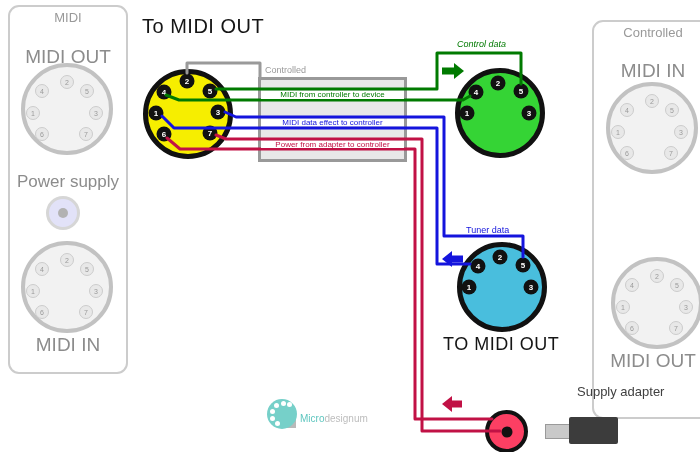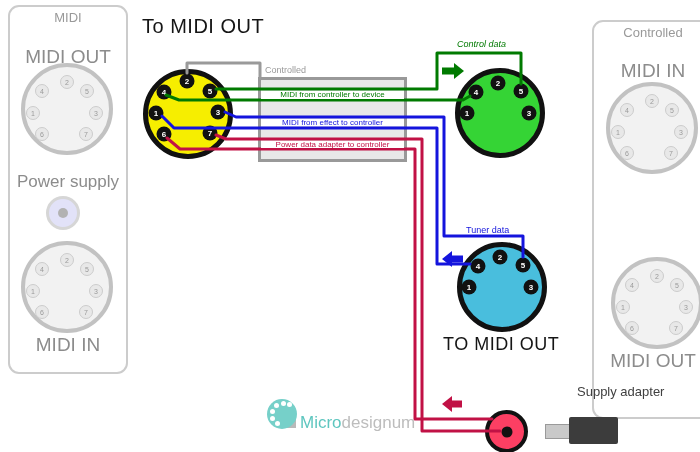--- a/index.html
+++ b/index.html
@@ -42,21 +42,21 @@
   .strip-red{left:261px;top:141px;width:143px;height:7px;line-height:7px;color:#c11145;}
   
   .pink-jack{position:absolute;left:485px;top:410px;width:43px;height:43px;border-radius:50%;border:4px solid #111;background:#fc3f63;box-sizing:border-box;z-index:4;}
   .pink-jack .dot{position:absolute;left:50%;top:50%;transform:translate(-50%,-50%);width:11px;height:11px;border-radius:50%;background:#111;}
   .barrel-tip{position:absolute;left:545px;top:424px;width:26px;height:13px;background:#c9c9c9;border:1px solid #9a9a9a;z-index:4;}
   .barrel-body{position:absolute;left:569px;top:417px;width:49px;height:27px;background:#3c3c3c;border-radius:2px;z-index:4;}
   
   .logo-circle{position:absolute;left:267px;top:399px;width:30px;height:30px;border-radius:50%;background:#76d0c9;z-index:4;}
   .logo-circle i{position:absolute;width:5px;height:5px;border-radius:50%;background:#fff;}
   .logo-shadow{position:absolute;left:285px;top:417px;width:0;height:0;border-left:11px solid transparent;border-bottom:11px solid #b9b9b9;z-index:3;}
-  .logo-text{position:absolute;left:300px;top:413px;font-size:17px;z-index:4;white-space:nowrap;}
+  .logo-text{position:absolute;left:300px;top:413px;font-size:10px;z-index:4;white-space:nowrap;}
   .logo-text .p1{color:#5ec6bf;}
   .logo-text .p2{color:#bdbdbd;}
 </style>
 </head>
 <body>
 
 <div class="stage">
 
   <div class="panel" style="left:8px;top:5px;width:120px;height:369px;">
     <div class="panel-title" style="top:4px;">MIDI</div>
@@ -155,22 +155,22 @@
   </svg>
 
   <div class="lbl plug-title" style="left:142px;top:15px;">To MIDI OUT</div>
   <div class="lbl plug-title" style="left:443px;top:334px;font-size:18px;">TO MIDI OUT</div>
 
   <div class="lbl small-note" style="left:265px;top:65px;color:#999;">Controlled</div>
   <div class="lbl small-note" style="left:457px;top:39px;color:#007a00;font-style:italic;">Control data</div>
   <div class="lbl small-note" style="left:466px;top:225px;color:#1414dd;">Tuner data</div>
 
   <div class="wire-strip strip-green">MIDI from controller to device</div>
-  <div class="wire-strip strip-blue">MIDI from effect to controller</div>
-  <div class="wire-strip strip-red">Power data adapter to controller</div>
+  <div class="wire-strip strip-blue">MIDI data effect to controller</div>
+  <div class="wire-strip strip-red">Power from adapter to controller</div>
 
   <div class="pink-jack">
     <span class="dot"></span>
   </div>
   <div class="lbl" style="left:577px;top:384px;font-size:13px;color:#404040;">Supply adapter</div>
   <div class="barrel-tip"></div>
   <div class="barrel-body"></div>
 
   <div class="logo-shadow"></div>
   <div class="logo-circle">

